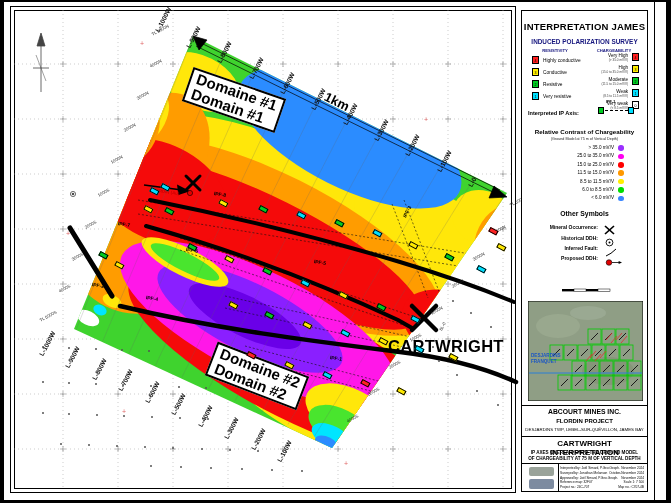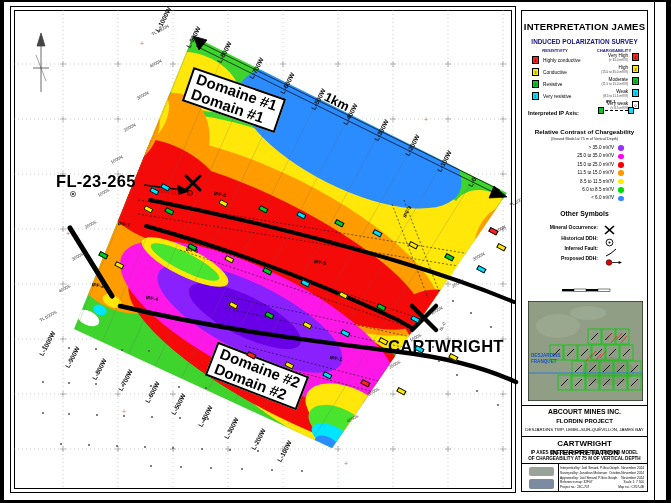--- a/index.html
+++ b/index.html
@@ -205,21 +205,20 @@
     </g>
 
     <circle cx="190" cy="193" r="2.6" fill="#E00000" stroke="#000" stroke-width="0.6"></circle>
     <g stroke="#333" fill="none">
       <circle cx="73" cy="194" r="2.6" stroke-width="0.7"></circle>
         <circle cx="73" cy="194" r="0.8" fill="#333"></circle>
     </g>
   </svg>
 
   <div id="map-layer">
-    <div class="bigname" style="left:56px;top:172px;">FL-23-265</div>
     <div class="bigname" style="left:388px;top:337px;">CARTWRIGHT</div>
     <div class="domainbox" style="left:185px;top:82px;transform:rotate(19deg);">
       <div>Domaine #1</div>
       <div>Domain #1</div>
     </div>
     <div class="domainbox" style="left:208px;top:358px;transform:rotate(21deg);">
       <div>Domaine #2</div>
       <div>Domain #2</div>
     </div>
     <div class="kmlabel" style="left:324px;top:94px;">1km</div>

